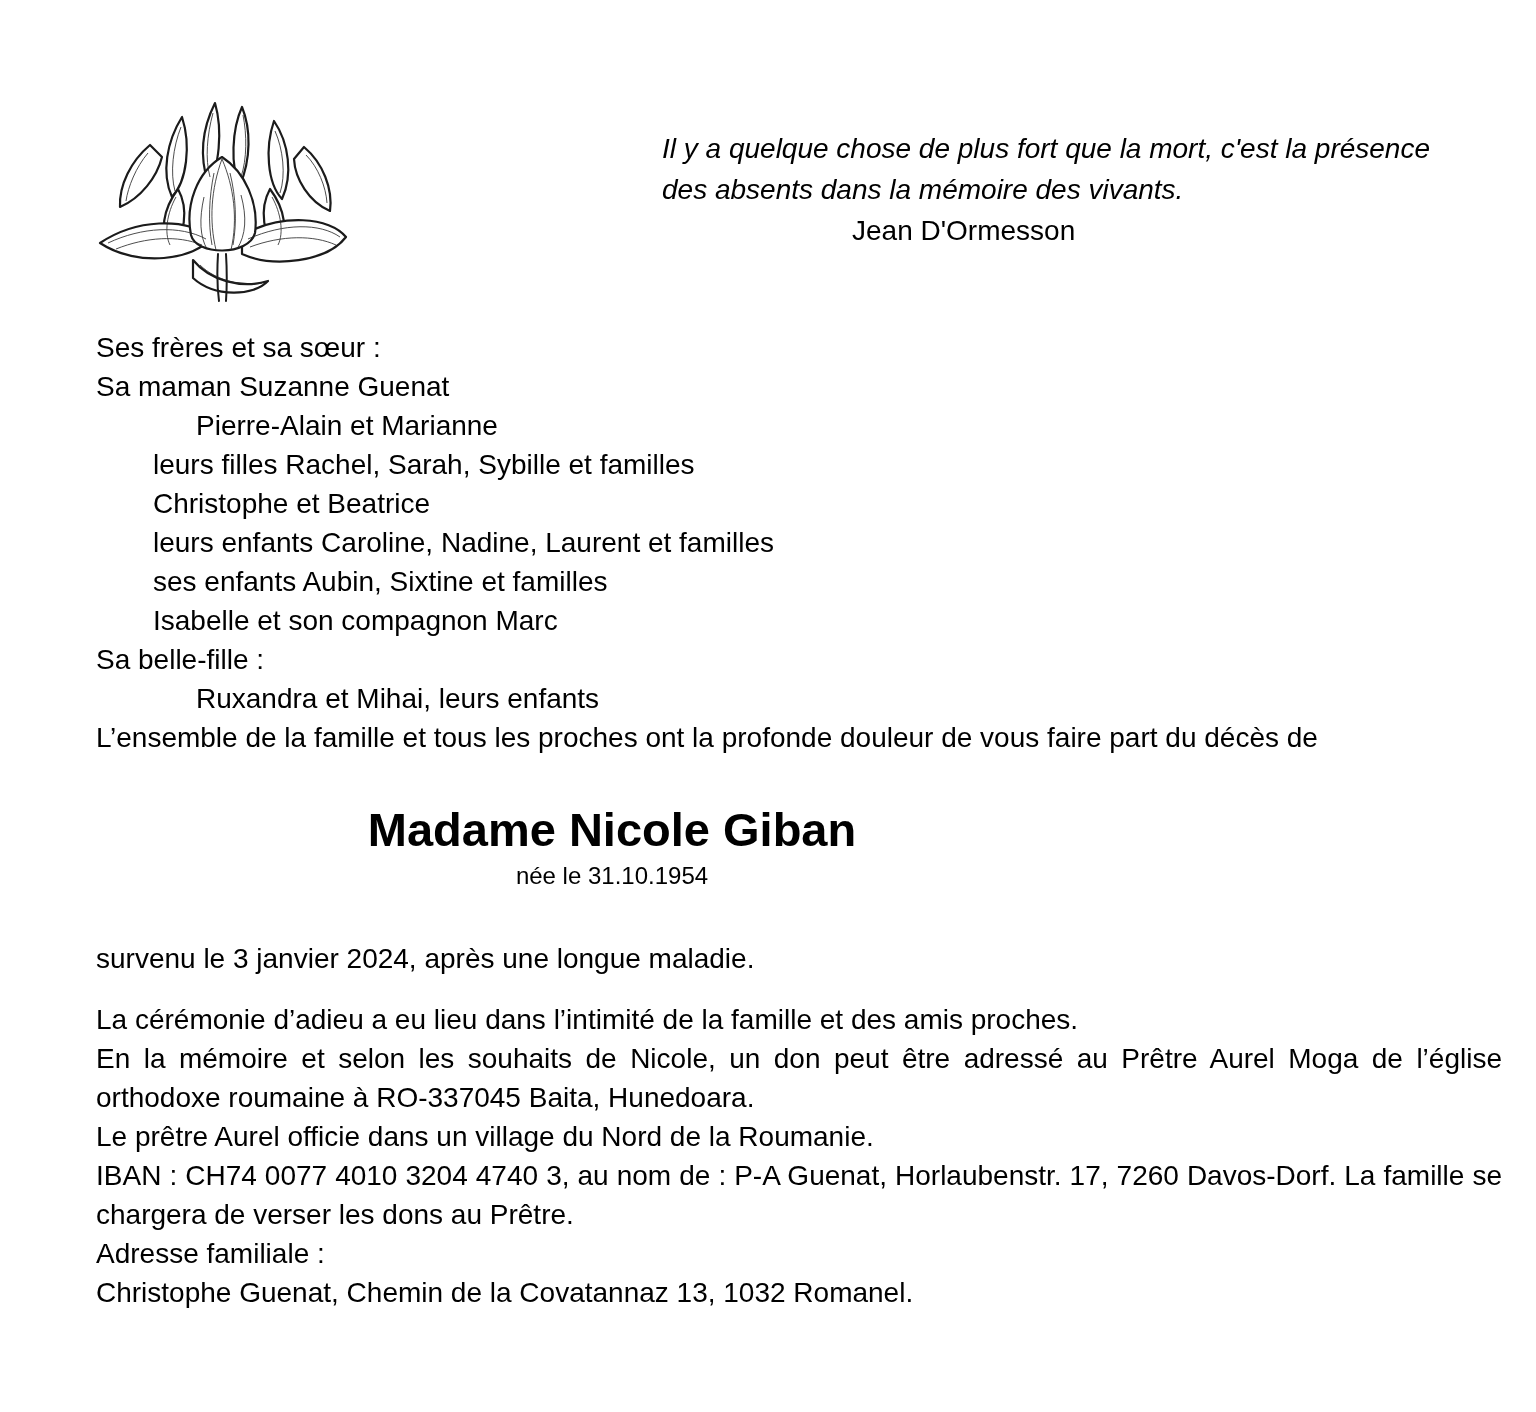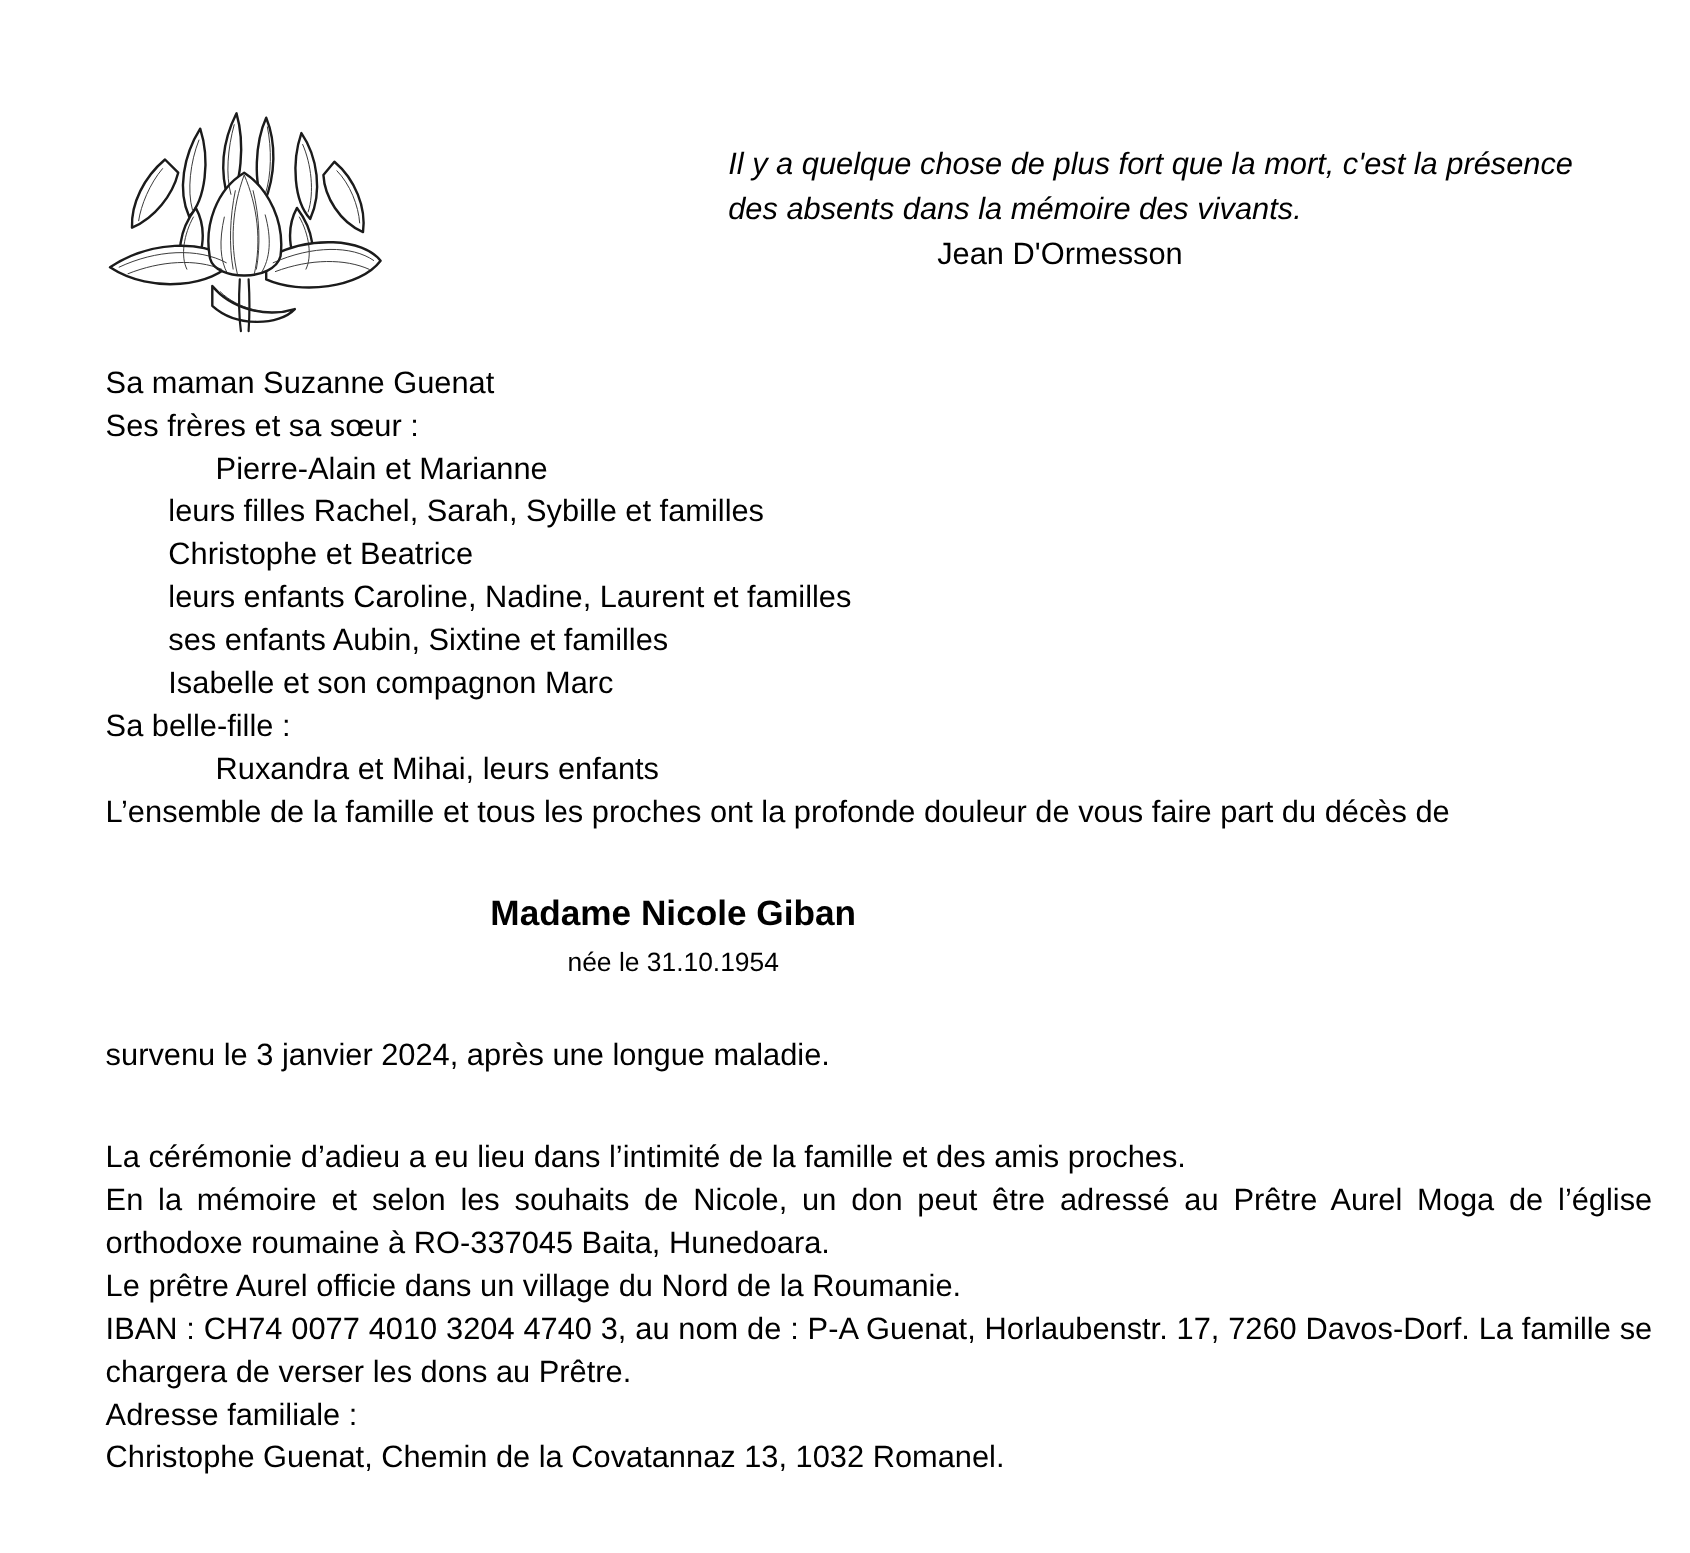--- a/index.html
+++ b/index.html
@@ -47,33 +47,33 @@
   }
   .ind-1 { padding-left: 57px; }
   .ind-2 { padding-left: 100px; }
   .name-block {
     margin: 48px 0 0 96px;
     width: 1032px;
     text-align: center;
   }
   .deceased-name {
     font-weight: 700;
-    font-size: 32px;
+    font-size: 47px;
     line-height: 50px;
   }
   .birth-line {
     font-size: 24px;
     line-height: 42px;
   }
   .occurred {
     margin: 42px 0 0 96px;
     line-height: 39px;
   }
   .details {
-    margin: 54px 0 0 96px;
+    margin: 22px 0 0 96px;
     width: 1406px;
     line-height: 39px;
   }
   .details p { margin: 0; }
   .just { text-align: justify; }
 </style>
 </head>
 <body>
 
 <div class="page">
@@ -129,22 +129,22 @@
     </svg>
 
     <div class="quote">
       <div>Il y a quelque chose de plus fort que la mort, c'est la présence</div>
       <div>des absents dans la mémoire des vivants.</div>
       <div class="quote-attr">Jean D'Ormesson</div>
     </div>
   </div>
 
   <div class="family">
+    <div>Ses frères et sa sœur :</div>
     <div>Sa maman Suzanne Guenat</div>
-    <div>Ses frères et sa sœur :</div>
     <div class="ind-2">Pierre-Alain et Marianne</div>
     <div class="ind-1">leurs filles Rachel, Sarah, Sybille et familles</div>
     <div class="ind-1">Christophe et Beatrice</div>
     <div class="ind-1">leurs enfants Caroline, Nadine, Laurent et familles</div>
     <div class="ind-1">ses enfants Aubin, Sixtine et familles</div>
     <div class="ind-1">Isabelle et son compagnon Marc</div>
     <div>Sa belle-fille :</div>
     <div class="ind-2">Ruxandra et Mihai, leurs enfants</div>
     <div>L’ensemble de la famille et tous les proches ont la profonde douleur de vous faire part du décès de</div>
   </div>

